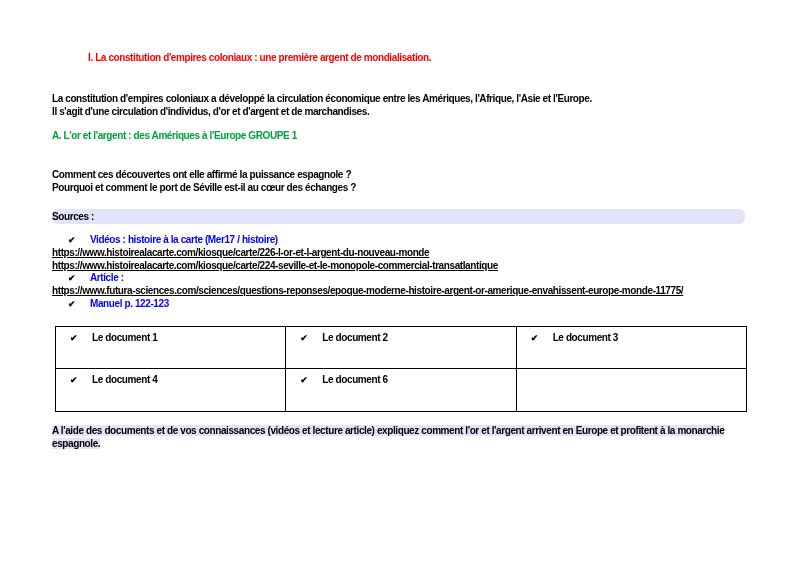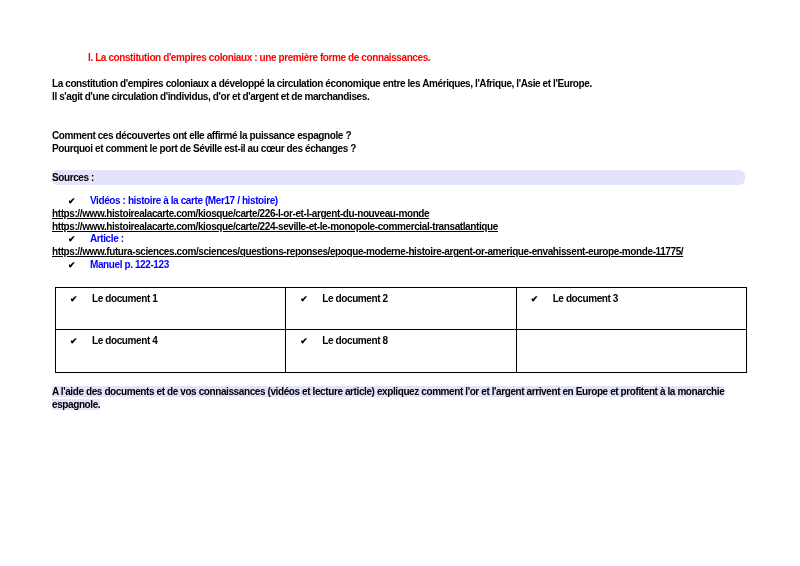--- a/index.html
+++ b/index.html
@@ -9,21 +9,21 @@
     font-weight: bold;
     font-size: 10px;
     letter-spacing: -0.4px;
     color: #000;
     overflow: hidden;
   }
   .page { position: relative; box-sizing: border-box; width: 800px; height: 566px; padding: 51px 53px 0 52px; }
 
   .title { color: #ff0000; font-size: 10px; font-weight: bold; margin: 0 0 0 36px; line-height: 13px; }
 
-  .intro { margin: 13px 0 0 0; line-height: 13px; }
+  .intro { margin: 28px 0 0 0; line-height: 13px; }
 
   .section-heading { color: #00a03c; font-size: 10px; font-weight: bold; margin: 11px 0 0 0; line-height: 13px; }
 
   .questions { margin: 13px 0 0 0; line-height: 13px; }
 
   .sources-band { margin-top: 15px; width: 693px; background: #e3e3f9; line-height: 15px; height: 15px; border-radius: 6px; }
 
   .source-list { list-style: none; margin: 10px 0 0 0; padding: 0; line-height: 12.8px; }
   .source-list li.cat { padding-left: 16px; }
   .check { display: inline-block; width: 22px; font-size: 9px; letter-spacing: 0; }
@@ -36,27 +36,28 @@
   .doc-table tr.r2 td { height: 37px; }
 
   .task { margin: 12px 0 7px 0; line-height: 13.5px; width: 693px; }
   .task .hl { background: #e3e3f9; }
 </style>
 </head>
 <body>
 
 <div class="page">
 
-  <h1 class="title">I. La constitution d'empires coloniaux : une première forme de connaissances.</h1>
+  <h1 class="title">I. La constitution d'empires coloniaux : une première argent de mondialisation.</h1>
 
   <p class="intro">
     <span>La constitution d'empires coloniaux a développé la circulation économique entre les Amériques, l'Afrique, l'Asie et l'Europe.</span><br>
     <span>Il s'agit d'une circulation d'individus, d'or et d'argent et de marchandises.</span>
   </p>
 
+  <h2 class="section-heading">A. L'or et l'argent : des Amériques à l'Europe GROUPE 1</h2>
 
   <p class="questions">
     <br>
     <span>Comment ces découvertes ont elle affirmé la puissance espagnole ?</span><br>
     <span>Pourquoi et comment le port de Séville est-il au cœur des échanges ?</span>
   </p>
 
   <div class="sources-band">
     <span>Sources :</span>
   </div>
@@ -93,21 +94,21 @@
       </td>
       <td>
         <span class="check">✔</span><span>Le document 3</span>
       </td>
     </tr>
     <tr class="r2">
       <td>
         <span class="check">✔</span><span>Le document 4</span>
       </td>
       <td>
-        <span class="check">✔</span><span>Le document 8</span>
+        <span class="check">✔</span><span>Le document 6</span>
       </td>
       <td></td>
     </tr>
   </tbody>
     </table>
 
   <p class="task">
     <span class="hl">A l'aide des documents et de vos connaissances (vidéos et lecture article) expliquez comment l'or et l'argent arrivent en Europe et profitent à la monarchie espagnole.</span>
   </p>
 

